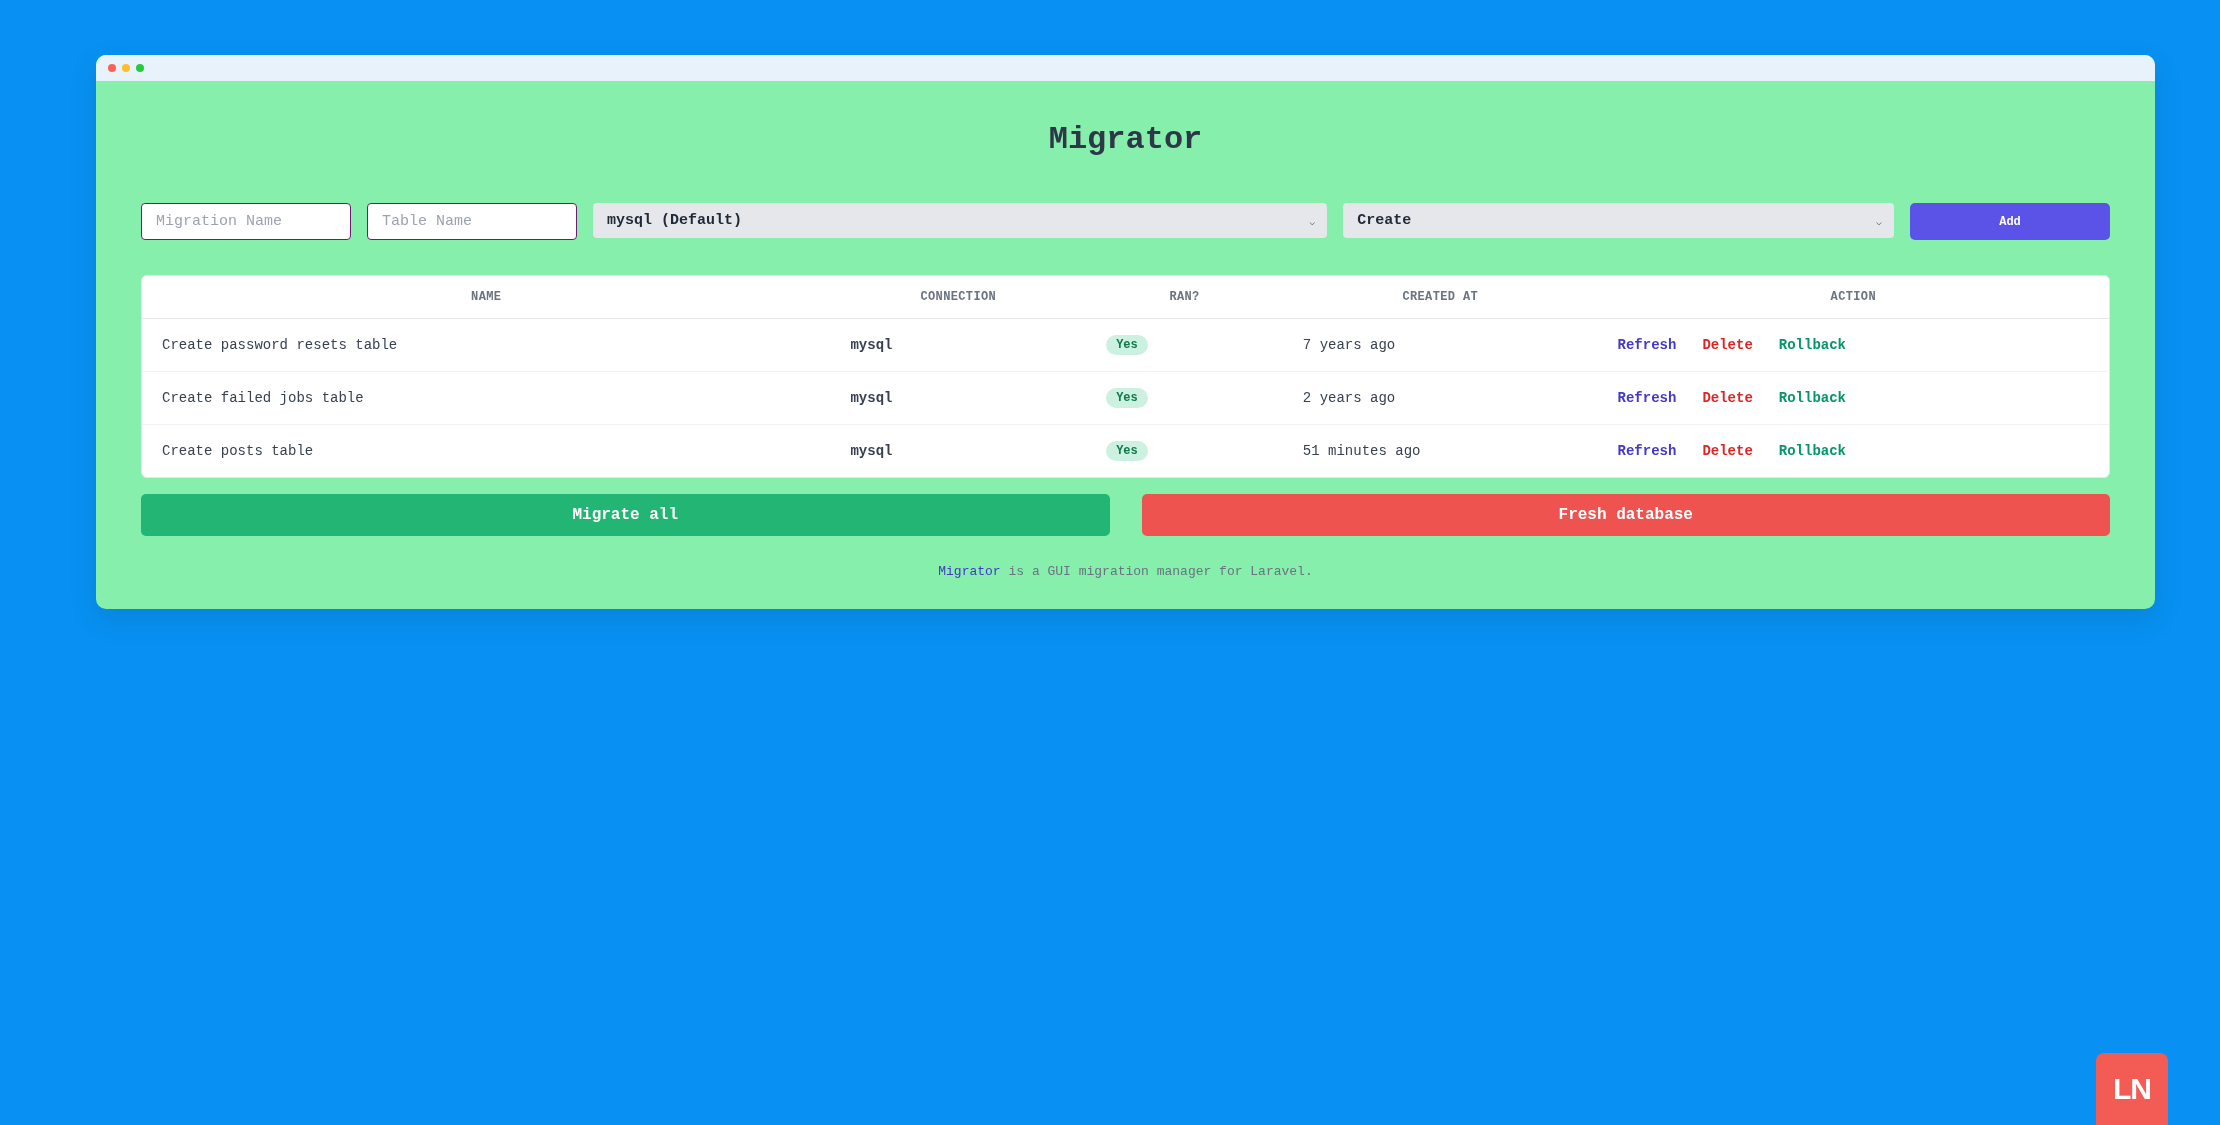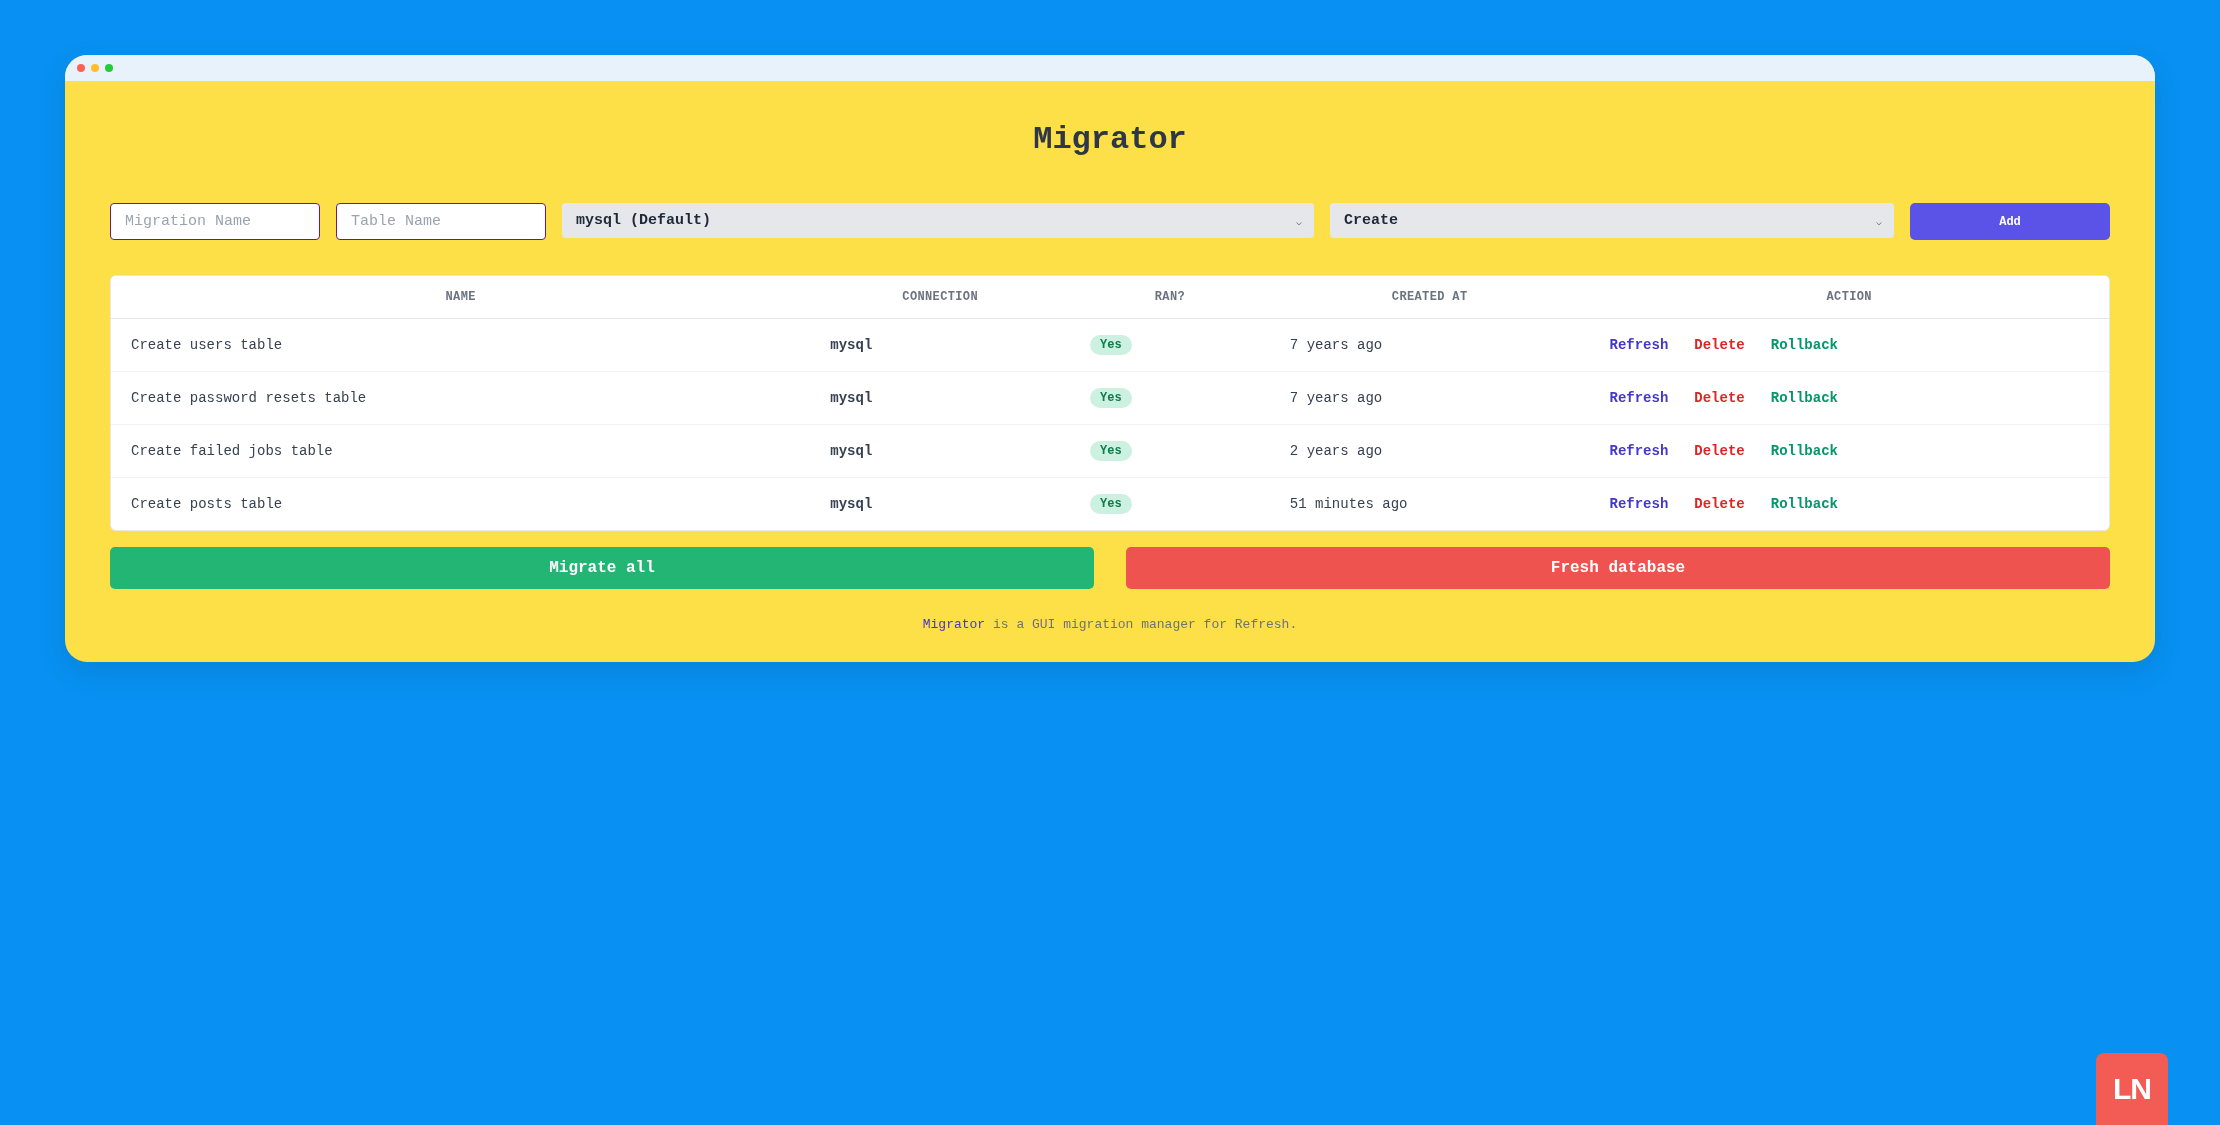--- a/index.html
+++ b/index.html
@@ -10,24 +10,25 @@
 
     body {
       background: #0891f2;
       font-family: ui-monospace, SFMono-Regular, "SF Mono", Menlo, Consolas, "Liberation Mono", monospace;
       min-height: 100vh;
       padding: 55px 65px;
       position: relative;
     }
 
     .window {
-      background: #fde047;
-      border-radius: 22px;
+      background: #86efac;
+      border-radius: 10px;
       overflow: hidden;
       box-shadow: 0 10px 30px rgba(0,0,0,0.1);
+      margin-left: 31px;
     }
 
     .titlebar {
       background: #e8f2fb;
       height: 26px;
       display: flex;
       align-items: center;
       padding: 0 12px;
       gap: 6px;
     }
@@ -271,33 +272,20 @@
         <thead>
           <tr>
             <th class="col-name">NAME</th>
             <th>CONNECTION</th>
             <th>RAN?</th>
             <th>CREATED AT</th>
             <th>ACTION</th>
           </tr>
         </thead>
         <tbody id="tbody">
-        <tr>
-              <td class="col-name">Create users table</td>
-              <td class="col-conn">mysql</td>
-              <td class="col-ran"><span class="badge-yes">Yes</span></td>
-              <td class="col-created">7 years ago</td>
-              <td class="col-action">
-                <div class="actions">
-                  <a href="#" class="action-link act-refresh">Refresh</a>
-                  <a href="#" class="action-link act-delete">Delete</a>
-                  <a href="#" class="action-link act-rollback">Rollback</a>
-                </div>
-              </td>
-            </tr>
             <tr>
               <td class="col-name">Create password resets table</td>
               <td class="col-conn">mysql</td>
               <td class="col-ran"><span class="badge-yes">Yes</span></td>
               <td class="col-created">7 years ago</td>
               <td class="col-action">
                 <div class="actions">
                   <a href="#" class="action-link act-refresh">Refresh</a>
                   <a href="#" class="action-link act-delete">Delete</a>
                   <a href="#" class="action-link act-rollback">Rollback</a>
@@ -333,18 +321,18 @@
           </tbody>
       </table>
     </div>
 
     <div class="bottom-buttons">
       <button class="big-btn btn-migrate">Migrate all</button>
       <button class="big-btn btn-fresh">Fresh database</button>
     </div>
 
     <p class="footer-text">
-      <a href="#" class="footer-link">Migrator</a><span> is a GUI migration manager for Refresh.</span>
+      <a href="#" class="footer-link">Migrator</a><span> is a GUI migration manager for Laravel.</span>
     </p>
   </div>
 </div>
 
 <div class="ln-badge">LN</div>
 
 </body></html>

